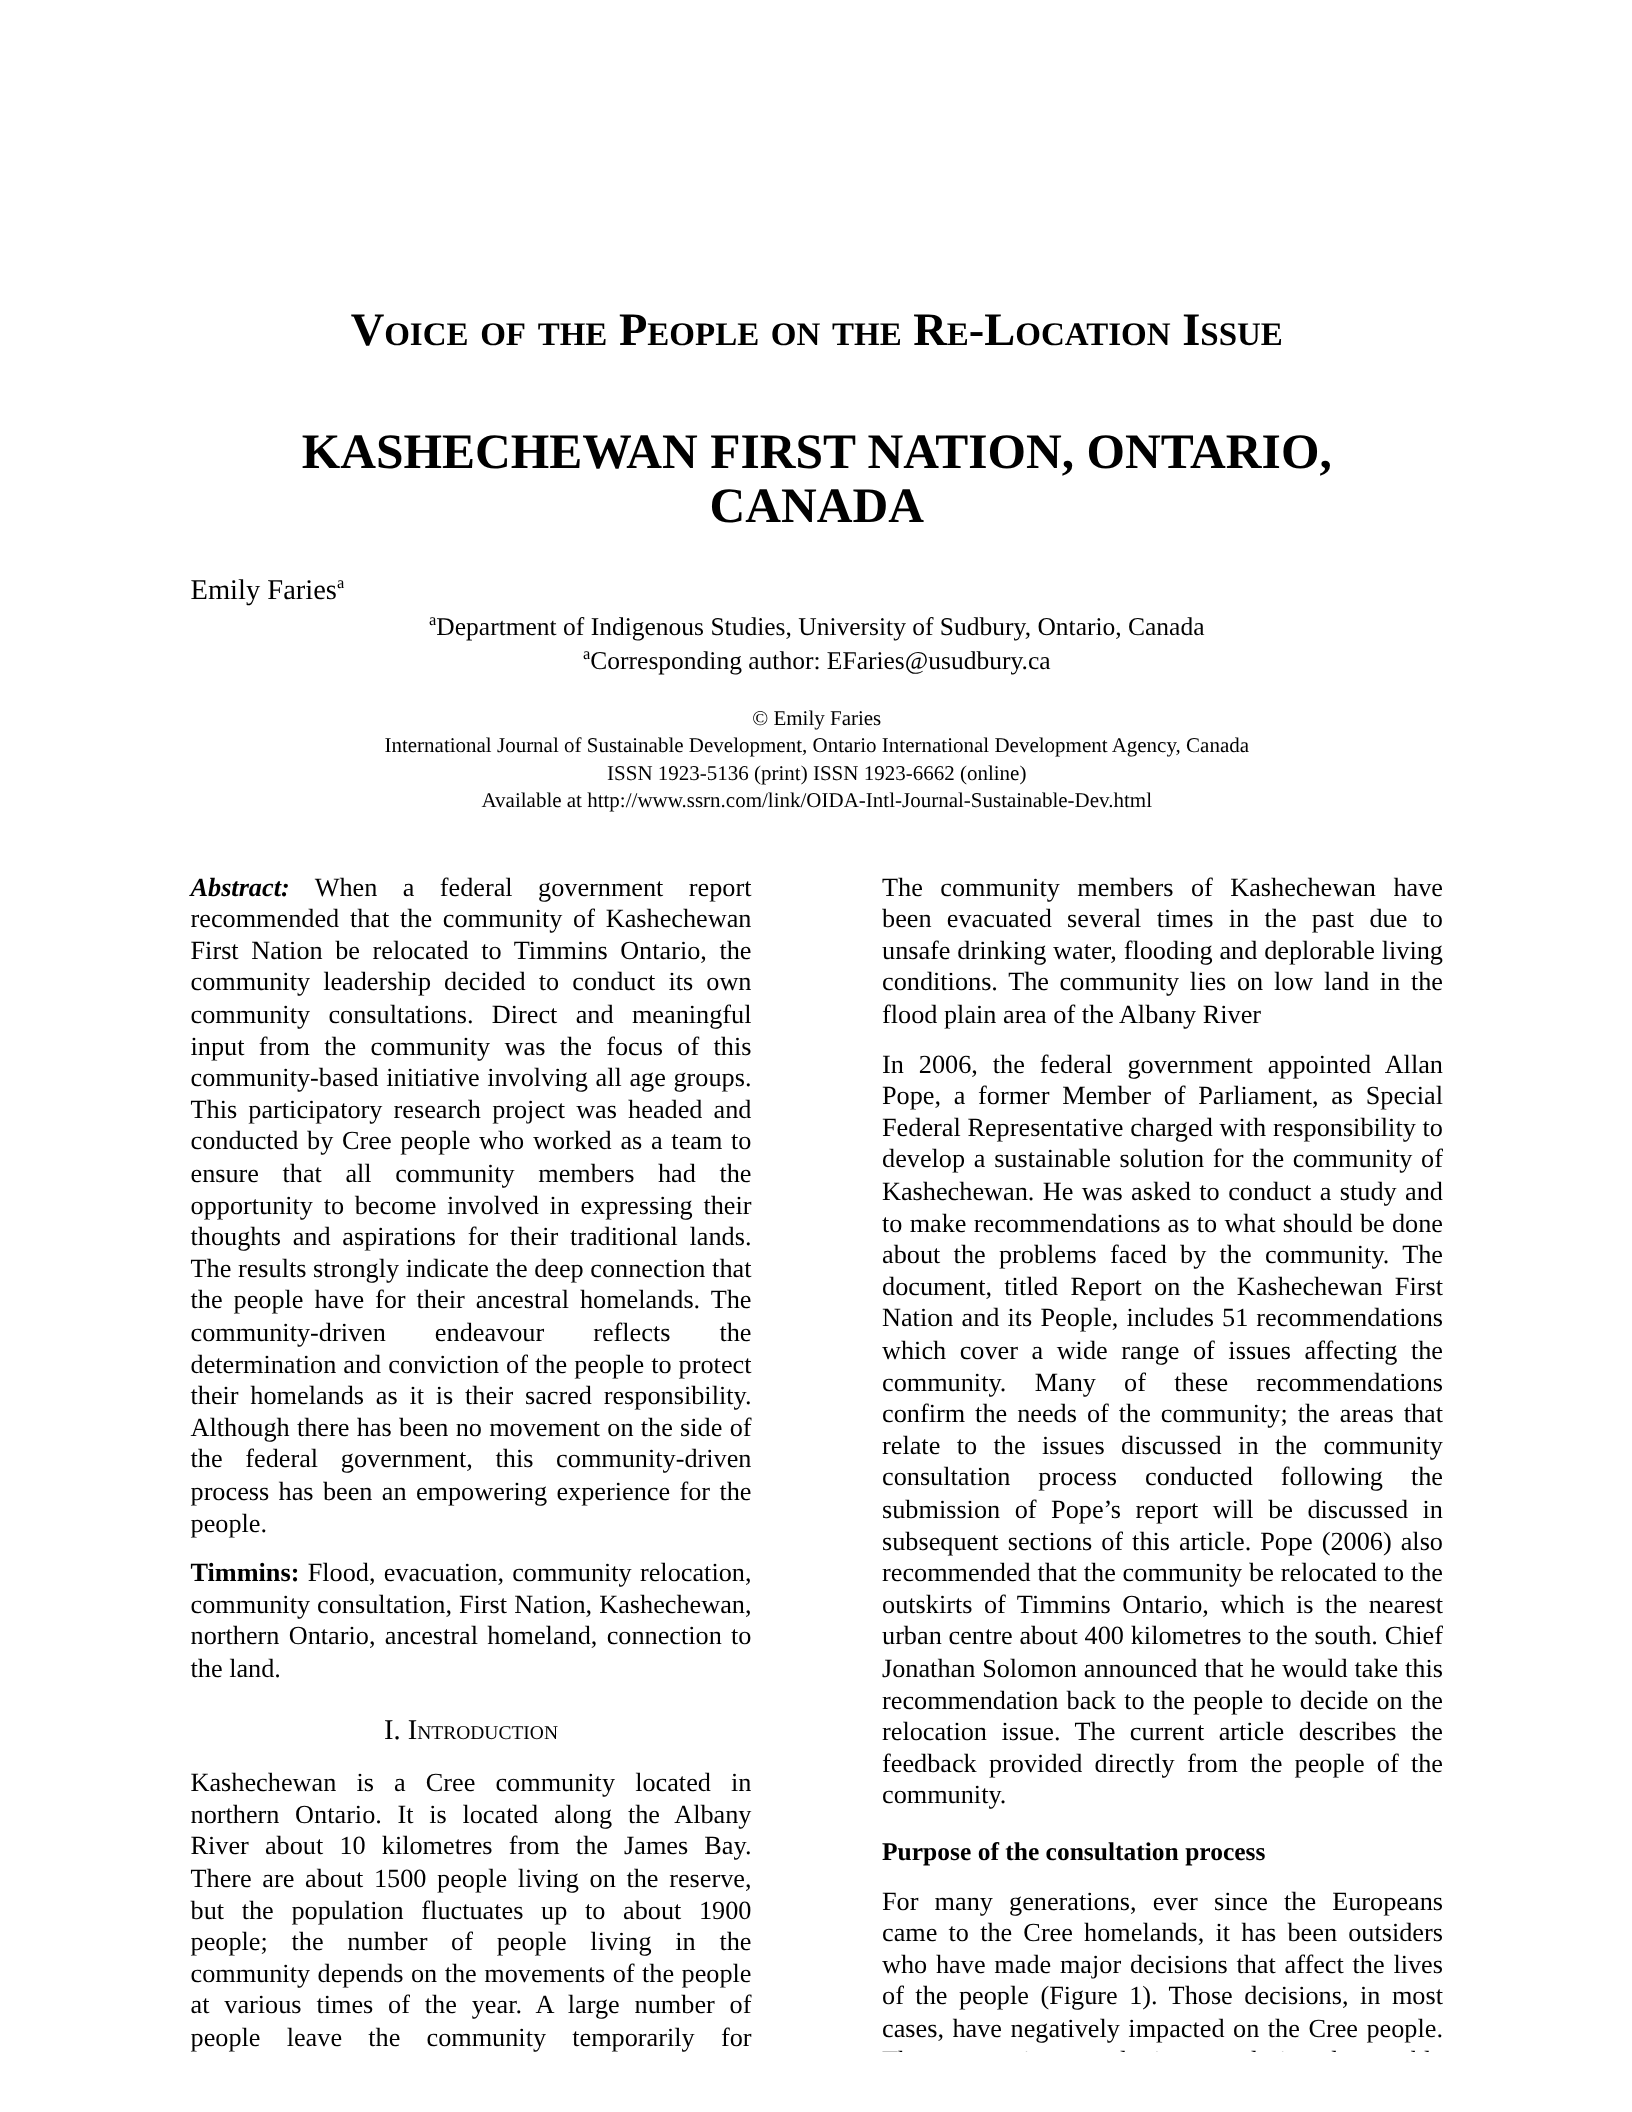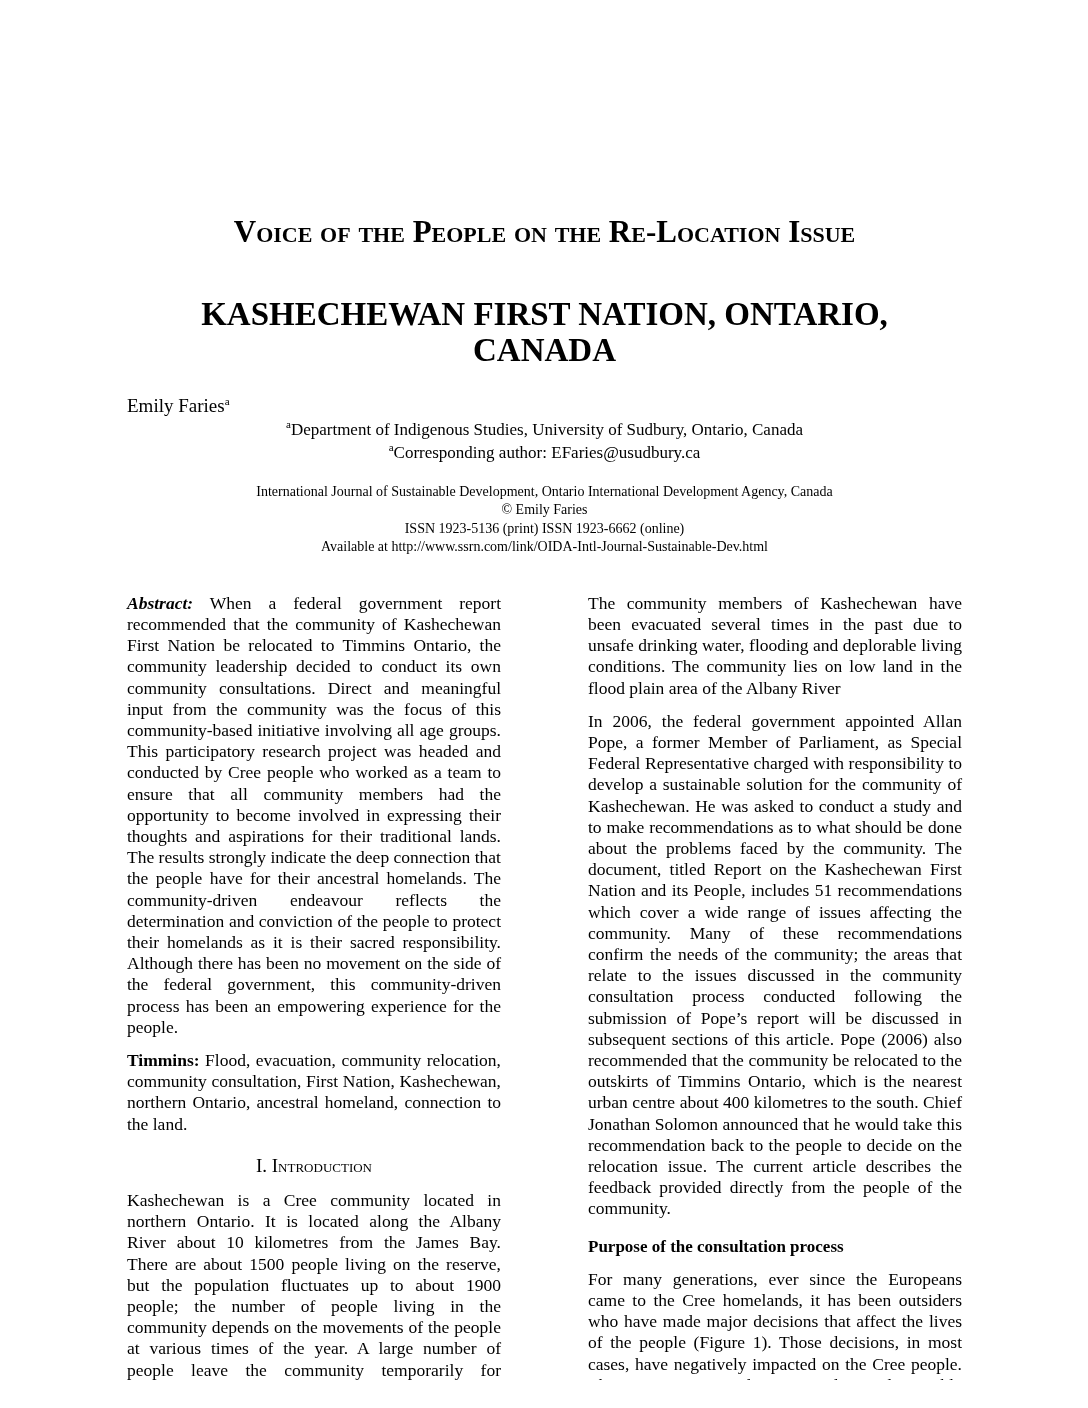--- a/index.html
+++ b/index.html
@@ -1,20 +1,20 @@
 <!DOCTYPE html>
 <html lang="en"><head>
 <meta charset="utf-8">
 <style>
   html, body { margin: 0; padding: 0; background: #ffffff; }
   .page {
     position: relative;
     width: 1088px;
     height: 1368px;
-    margin: 12px auto;
+    margin: 0 auto;
     background: #ffffff;
     box-sizing: border-box;
     padding: 203px 126px 0 127px;
     font-family: "Liberation Serif", "DejaVu Serif", serif;
     color: #000000;
     overflow: hidden;
   }
   .title {
     font-size: 31px;
     font-weight: bold;
@@ -89,22 +89,22 @@
     <h1 class="title">Voice of the People on the Re-Location Issue</h1>
     <h2 class="subtitle">KASHECHEWAN FIRST NATION, ONTARIO, CANADA</h2>
 
     <div class="author-line"><span>Emily Faries</span><sup class="marker">a</sup></div>
 
     <div class="affiliation-line"><sup class="marker">a</sup><span>Department of Indigenous Studies, University of Sudbury, Ontario, Canada</span></div>
 
     <div class="corresponding-line"><sup class="marker">a</sup><span>Corresponding author: EFaries@usudbury.ca</span></div>
 
     <div class="imprint">
+      <div>© Emily Faries</div>
       <div>International Journal of Sustainable Development, Ontario International Development Agency, Canada</div>
-      <div>© Emily Faries</div>
       <div>ISSN 1923-5136 (print) ISSN 1923-6662 (online)</div>
       <div>Available at http://www.ssrn.com/link/OIDA-Intl-Journal-Sustainable-Dev.html</div>
     </div>
   </header>
 
   <main class="columns">
 
     <section class="col">
       <p><span class="abstract-label">Abstract:</span> <span>When a federal government report recommended that the community of Kashechewan First Nation be relocated to Timmins Ontario, the community leadership decided to conduct its own community consultations. Direct and meaningful input from the community was the focus of this community-based initiative involving all age groups. This participatory research project was headed and conducted by Cree people who worked as a team to ensure that all community members had the opportunity to become involved in expressing their thoughts and aspirations for their traditional lands. The results strongly indicate the deep connection that the people have for their ancestral homelands. The community-driven endeavour reflects the determination and conviction of the people to protect their homelands as it is their sacred responsibility. Although there has been no movement on the side of the federal government, this community-driven process has been an empowering experience for the people.</span></p>
 

